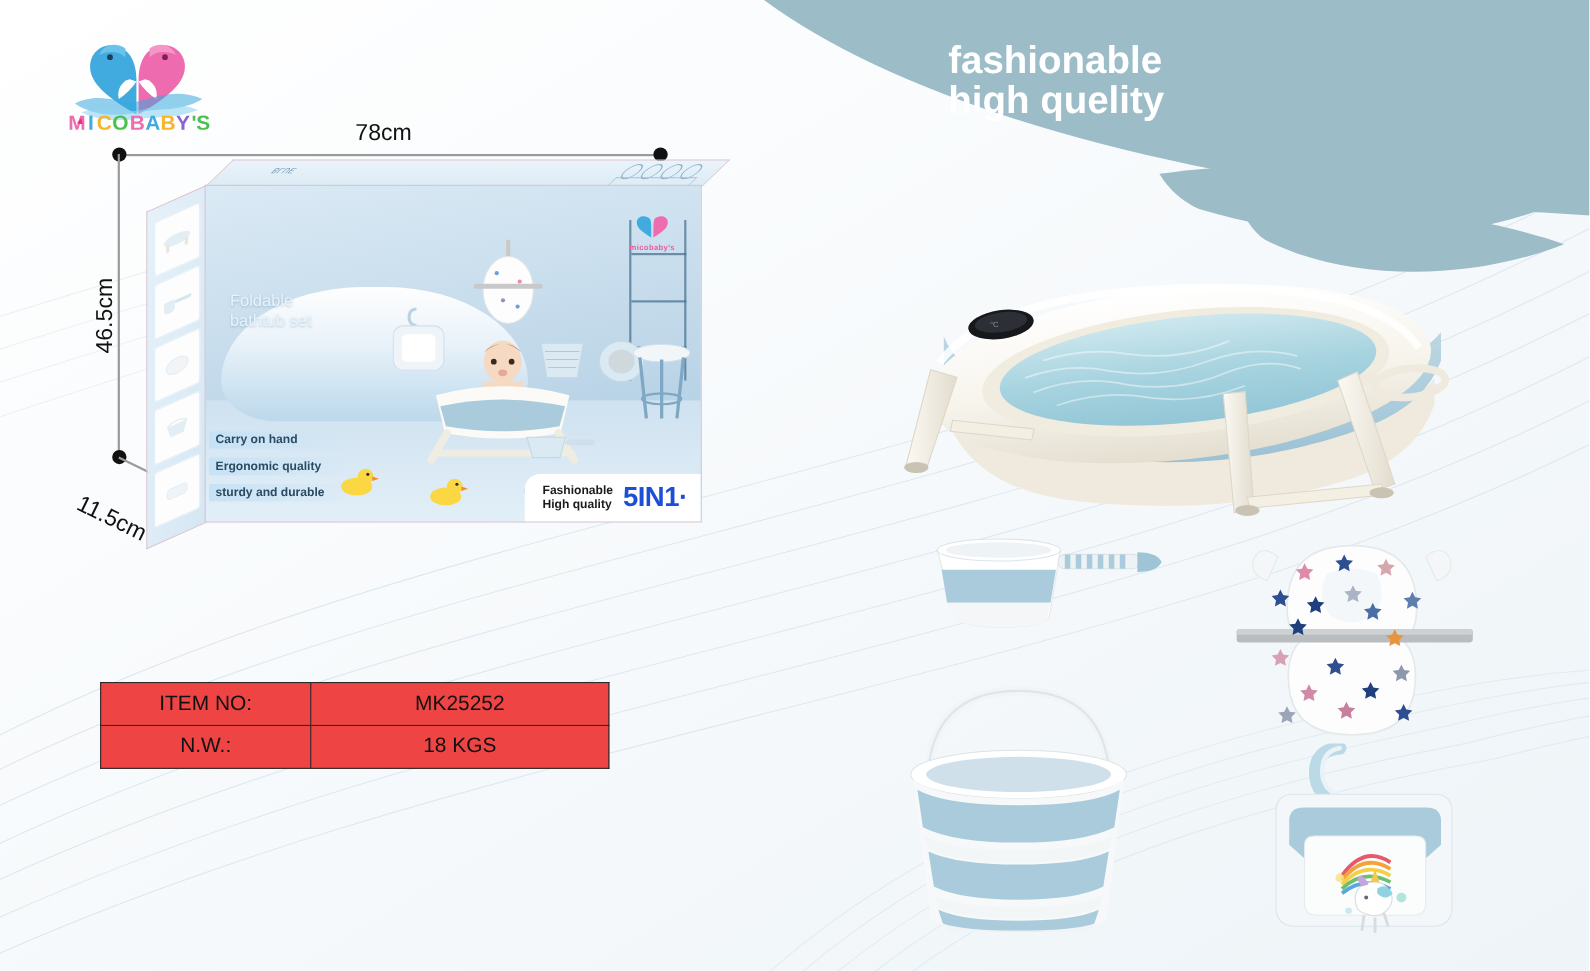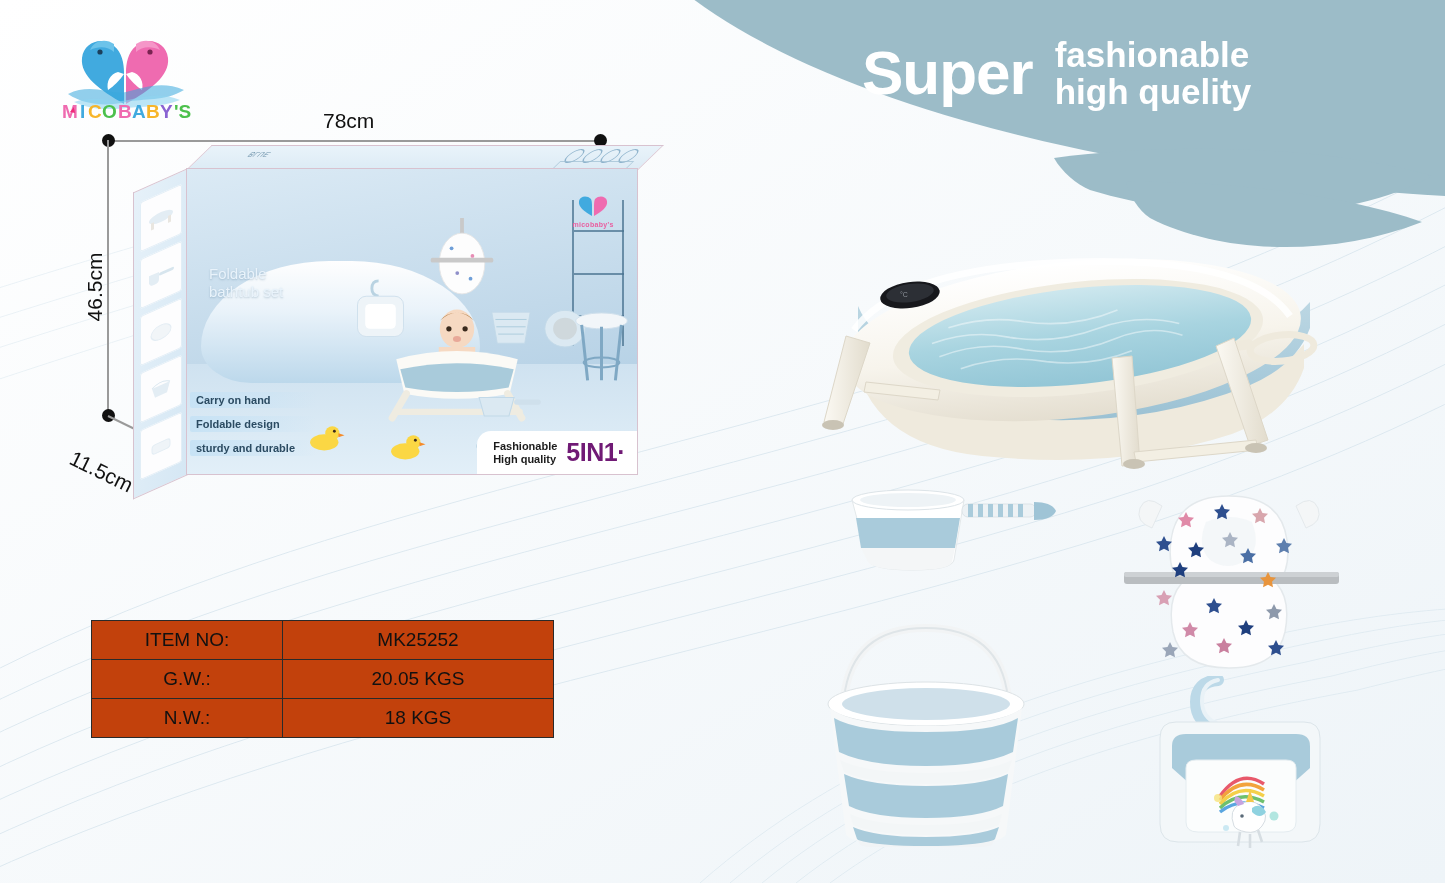--- a/index.html
+++ b/index.html
@@ -99,37 +99,37 @@
     font-size:11px;color:#2b4b62;font-weight:bold;
     background:linear-gradient(90deg,rgba(198,226,245,.95),rgba(198,226,245,0));
     padding:2px 22px 2px 6px;border-radius:2px;white-space:nowrap;
   }
   .box-badge{
     position:absolute;right:0px;bottom:0px;
     background:#ffffff;border-top-left-radius:14px;
     padding:7px 12px 7px 16px;display:flex;align-items:center;gap:9px;
   }
   .badge-txt{font-size:11px;font-weight:bold;color:#1b1b1b;line-height:1.18;}
-  .badge-5in1{font-size:25px;font-weight:bold;color:#701a75;letter-spacing:-.5px;}
+  .badge-5in1{font-size:25px;font-weight:bold;color:#1d4ed8;letter-spacing:-.5px;}
 
   .box-logo{position:absolute;right:14px;top:26px;width:60px;text-align:center;}
   .box-logo-txt{font-size:7px;font-weight:bold;color:#e95fa0;letter-spacing:.3px;}
 
   
   .lid-color{position:absolute;left:46px;top:5px;font-size:7px;color:#6f93ab;
     transform:scaleY(-1);letter-spacing:.5px;}
   .lid-badges{position:absolute;right:16px;top:3px;display:flex;gap:4px;}
   .lid-badge{width:12px;height:12px;border-radius:50%;border:1.5px solid #7fa8c4;opacity:.85;}
   .lid-note{position:absolute;right:12px;top:15px;width:72px;height:9px;
     border:1px solid #9dbdd2;opacity:.7;}
 
   
   .spec-table{
     position:absolute;left:91px;top:620px;border-collapse:collapse;
-    background:#c2410c;
+    background:#ef4444;
   }
   .spec-table td{
     border:1px solid #2a2a2a;
     font-size:19px;color:#111;text-align:center;
     padding:7px 10px;height:24px;
   }
   .spec-table td.k{width:170px;}
   .spec-table td.v{width:250px;}
 
   
@@ -173,21 +173,20 @@
       <path d="M-40,300 C120,250 240,214 330,196"></path>
       <path d="M-40,330 C124,278 248,240 340,222"></path>
       <path d="M-40,360 C130,306 256,266 352,248"></path>
       <path d="M-40,392 C136,334 264,292 364,274"></path>
     </g>
   </svg>
 
   <div class="header-banner"></div>
 
   <div class="header-text">
-    <div class="header-super">Super</div>
     <div class="header-sub">
       <span>fashionable</span>
       <span>high quelity</span>
     </div>
   </div>
 
   <svg class="swoosh" viewBox="0 0 420 165">
     <path d="M24,40 C140,24 300,28 402,58 C320,104 180,108 60,72 C46,66 32,54 24,40 Z" fill="#9cbcc8"></path>
     <path d="M96,64 C190,62 312,76 392,104 C300,140 190,136 120,100 C108,92 100,78 96,64 Z" fill="#9cbcc8"></path>
   </svg>
@@ -371,44 +370,40 @@
         <div class="box-logo">
           <svg width="40" height="22" viewBox="0 0 40 22">
             <path d="M19,21 C11,16 5,12 6,6 C7,1 14,0 18,4 C19,6 19,10 19,12 Z" fill="#41aadf"></path>
             <path d="M21,21 C29,16 35,12 34,6 C33,1 26,0 22,4 C21,6 21,10 21,12 Z" fill="#ef6bb0"></path>
           </svg>
           <div class="box-logo-txt">micobaby's</div>
         </div>
 
         <div class="box-feats">
           <div class="box-feat">Carry on hand</div>
-          <div class="box-feat">Foldable design</div>
+          <div class="box-feat">Ergonomic quality</div>
           <div class="box-feat">sturdy and durable</div>
         </div>
 
         <div class="box-badge">
           <div class="badge-txt">
             <div>Fashionable</div>
             <div>High quality</div>
           </div>
           <div class="badge-5in1">5IN1·</div>
         </div>
       </div>
     </div>
   </div>
 
   <table class="spec-table">
     <tbody>
       <tr>
         <td class="k">ITEM NO:</td>
         <td class="v">MK25252</td>
-      </tr>
-      <tr>
-        <td class="k">G.W.:</td>
-        <td class="v">20.05 KGS</td>
       </tr>
       <tr>
         <td class="k">N.W.:</td>
         <td class="v">18 KGS</td>
       </tr>
     </tbody>
   </table>
 
   <svg class="photo ph-tub" viewBox="0 0 570 230">
     <defs>

